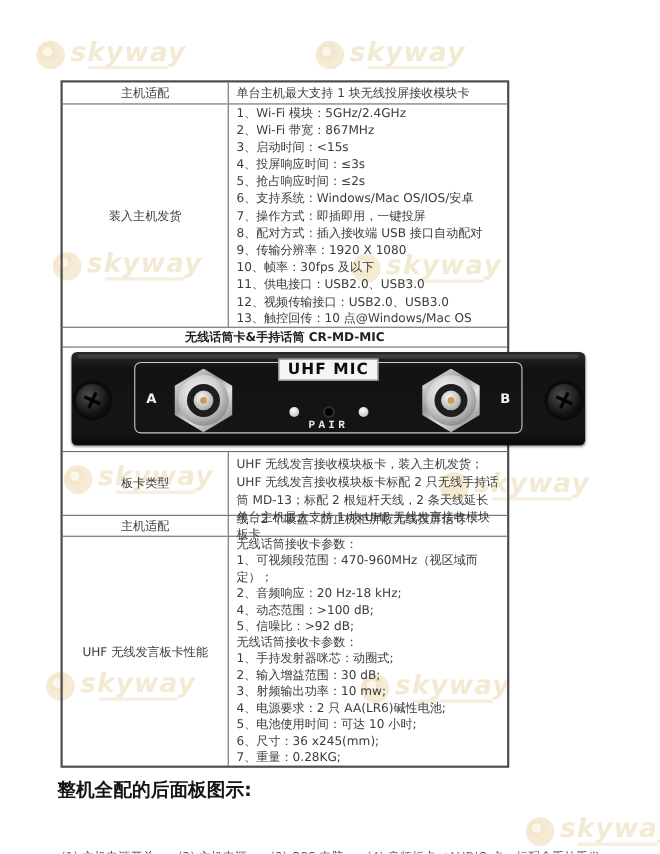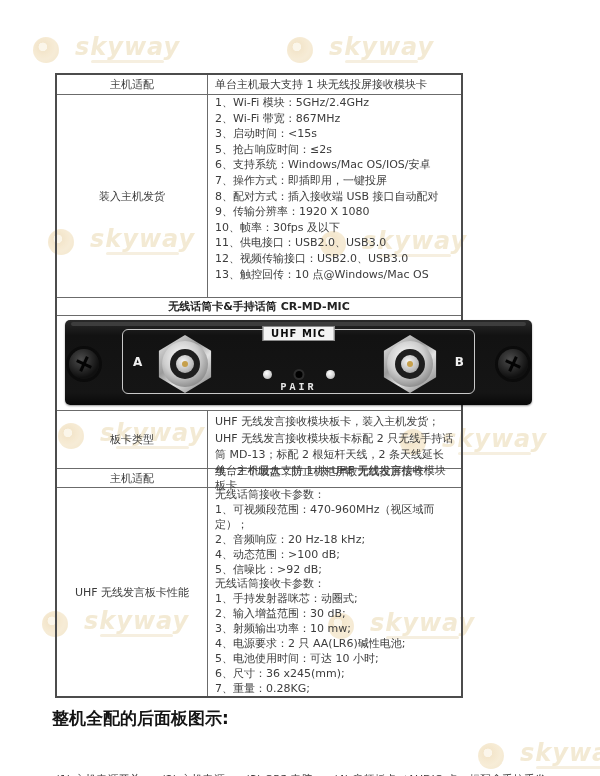--- a/index.html
+++ b/index.html
@@ -1,21 +1,21 @@
 <!DOCTYPE html>
 <html><head>
 <meta charset="utf-8">
 <style>
   html,body { margin:0; padding:0; }
   body {
     width:600px; height:776px; background:#ffffff; position:relative; overflow:hidden;
     font-family:"DejaVu Sans","Liberation Sans",sans-serif; color:#3c3c3c;
   }
   
-  .watermark { position:absolute; display:flex; align-items:flex-end; gap:16px; z-index:0; pointer-events:none; opacity:.8; }
+  .watermark { position:absolute; display:flex; align-items:flex-end; gap:5px; z-index:0; pointer-events:none; opacity:.8; }
   .wm-logo { width:26px; height:26px; border-radius:50%;
     background:radial-gradient(circle at 38% 38%, #fbf4e6 18%, #f1e0bf 20%, #f5e8cd 55%, #efe0c0); }
   .wm-text { font-size:24px; line-height:22px; font-weight:bold; font-style:italic; letter-spacing:1px; color:#f1e5ca; }
   .wm-sub { height:3px; width:70%; margin:1px auto 0 auto; background:#f4ecd9; border-radius:2px; }
 
   
   .spec-table { position:absolute; left:55px; top:73px; width:408px; z-index:1;
     border:2px solid #4c4c4c; box-sizing:border-box; font-size:11px; background:transparent; }
   .t-row { display:flex; box-sizing:border-box; }
   .t-row + .t-row { border-top:1px solid #6b6b6b; }
@@ -47,21 +47,21 @@
   .bnc-a { left:89px; } .bnc-b { left:314px; }
   .bnc-hex { position:absolute; inset:2px; clip-path:polygon(50% 0%,95% 27%,95% 73%,50% 100%,5% 73%,5% 27%);
     background:linear-gradient(140deg,#f4f4f4,#9a9a9a 40%,#e3e3e3 60%,#6d6d6d); }
   .bnc-barrel { position:absolute; left:50%; top:50%; transform:translate(-50%,-50%); width:46px; height:46px; border-radius:50%;
     background:radial-gradient(circle at 42% 36%, #ffffff, #cdcdcd 45%, #8f8f8f 75%, #585858); }
   .bnc-ring { position:absolute; left:50%; top:50%; transform:translate(-50%,-50%); width:30px; height:30px; border-radius:50%; background:#1e1e1e; }
   .bnc-core { position:absolute; left:50%; top:50%; transform:translate(-50%,-50%); width:18px; height:18px; border-radius:50%;
     background:radial-gradient(circle at 40% 35%, #f5f5f5, #bdbdbd 60%, #8a8a8a); }
   .bnc-pin { position:absolute; left:50%; top:50%; transform:translate(-50%,-50%); width:6px; height:6px; border-radius:50%; background:#c6a04c; }
   .uhf-badge { position:absolute; left:50%; top:6px; transform:translateX(-50%); background:#f4f4f4; color:#0c0c0c;
-    font-size:10px; font-weight:bold; letter-spacing:1px; padding:1px 8px; border:1px solid #8a8a8a; white-space:nowrap;text-align:right; }
+    font-size:14px; font-weight:bold; letter-spacing:1px; padding:1px 8px; border:1px solid #8a8a8a; white-space:nowrap;text-align:right; }
   .led { position:absolute; top:50px; width:9px; height:9px; border-radius:50%;
     background:radial-gradient(circle at 40% 35%, #ffffff, #cfcfcf 60%, #9b9b9b); }
   .led-left { left:198px; } .led-right { left:261px; }
   .pair-hole { position:absolute; left:50%; top:51px; transform:translateX(-50%); width:7px; height:7px; border-radius:50%;
     background:#000; box-shadow:0 0 0 2px #2d2d2d; }
   .pair-label { position:absolute; left:50%; top:62px; transform:translateX(-50%); color:#e8e8e8; font-weight:bold; font-size:10px; letter-spacing:3px;font-family:Liberation Mono, monospace; }
 
   
   .footer-heading { position:absolute; left:52px; top:707px; font-size:17px; font-weight:bold; color:#141414; z-index:1; }
   .footer-lines { position:absolute; left:52px; top:736px; width:500px; font-size:11px; line-height:17.5px; color:#3c3c3c; white-space:pre-wrap; z-index:1; }
@@ -113,20 +113,21 @@
     <div class="t-content">单台主机最大支持 1 块无线投屏接收模块卡</div>
   </div>
 
   <div class="t-row r2">
     <div class="t-label">装入主机发货</div>
     <div class="t-content-list">
       <ul>
         <li>1、Wi-Fi 模块：5GHz/2.4GHz</li>
         <li>2、Wi-Fi 带宽：867MHz</li>
         <li>3、启动时间：&lt;15s</li>
+        <li>4、投屏响应时间：≤3s</li>
         <li>5、抢占响应时间：≤2s</li>
         <li>6、支持系统：Windows/Mac OS/IOS/安卓</li>
         <li>7、操作方式：即插即用，一键投屏</li>
         <li>8、配对方式：插入接收端 USB 接口自动配对</li>
         <li>9、传输分辨率：1920 X 1080</li>
         <li>10、帧率：30fps 及以下</li>
         <li>11、供电接口：USB2.0、USB3.0</li>
         <li>12、视频传输接口：USB2.0、USB3.0</li>
         <li>13、触控回传：10 点@Windows/Mac OS</li>
       </ul>

